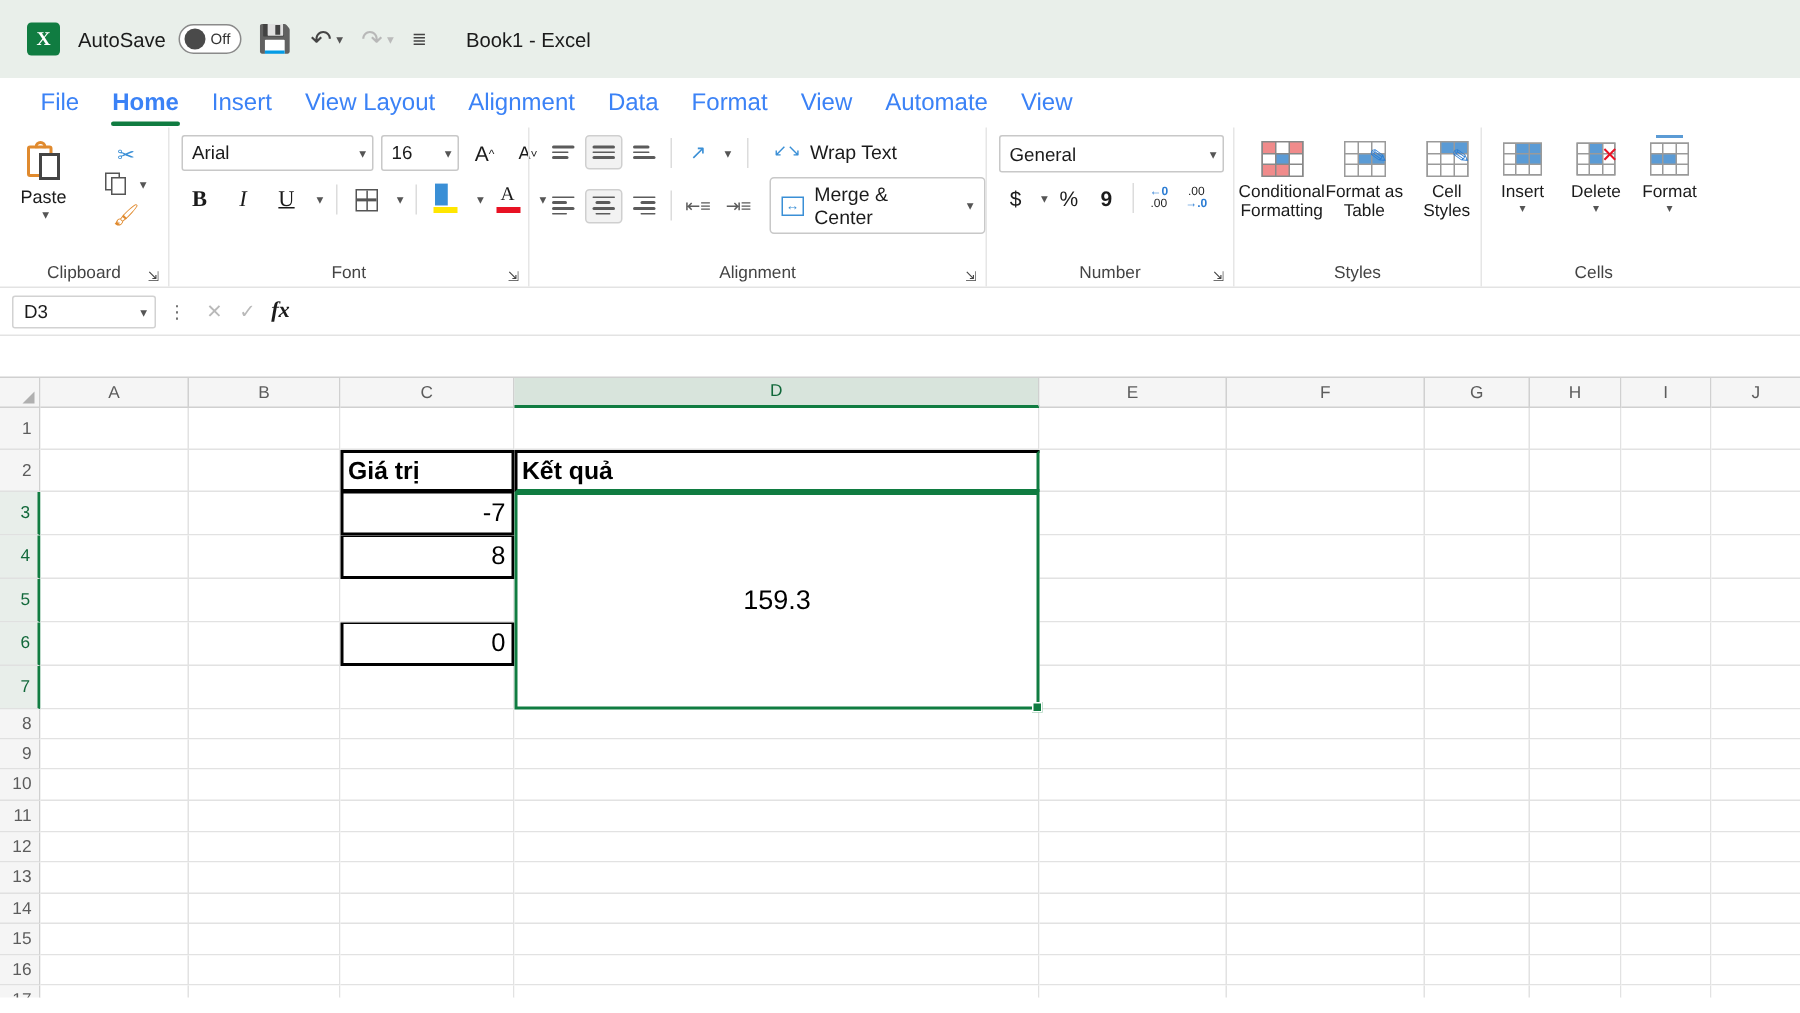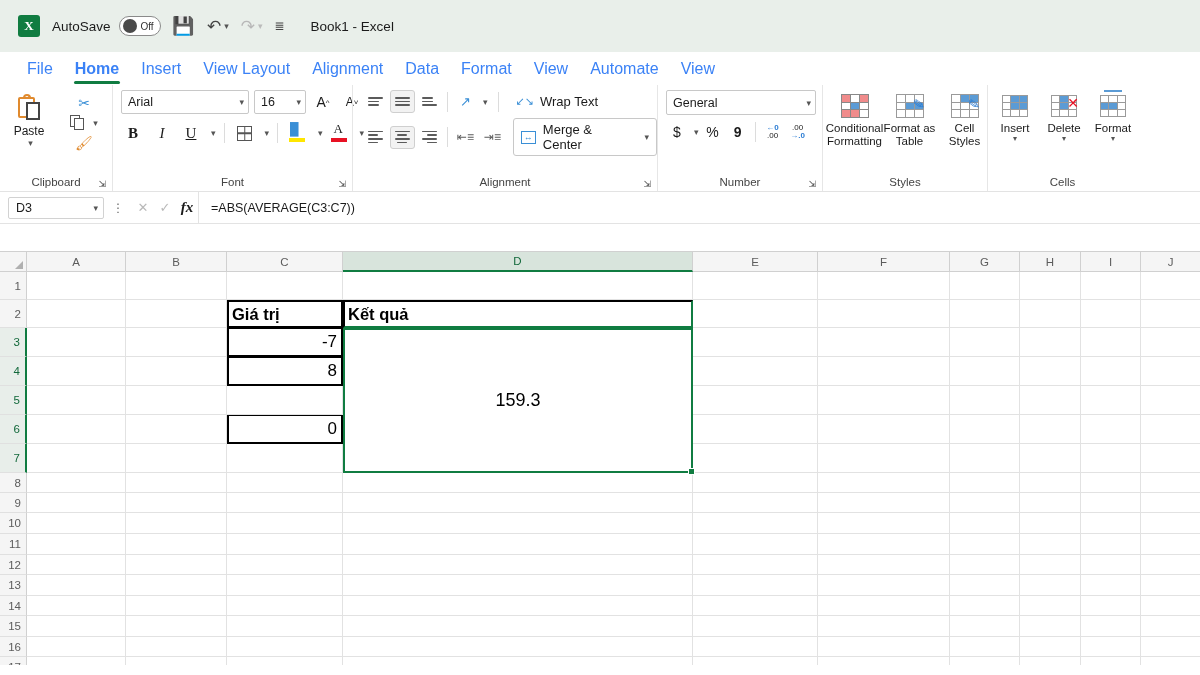--- a/index.html
+++ b/index.html
@@ -659,21 +659,20 @@
 
   <div class="fbar">
     <div class="namebox">
       <span>D3</span>
       <span class="cc" style="font-size:9px;color:#555;">▾</span>
     </div>
     <span class="fb-dots">⋮</span>
     <span class="fb-btn fb-x">✕</span>
     <span class="fb-btn fb-check">✓</span>
     <span class="fb-btn fb-fx">fx</span>
-    <div class="fb-input">=ABS(AVERAGE(C3:C7))</div>
   </div>
   <div class="fb-spacer"></div>
 
   <div class="gridarea">
     <div class="corner"></div>
     <div class="colheads" id="colheads">
         <div class="ch" style="width: 99px;">A</div>
         <div class="ch" style="width: 101px;">B</div>
         <div class="ch" style="width: 116px;">C</div>
         <div class="ch sel" style="width: 350px;">D</div>

